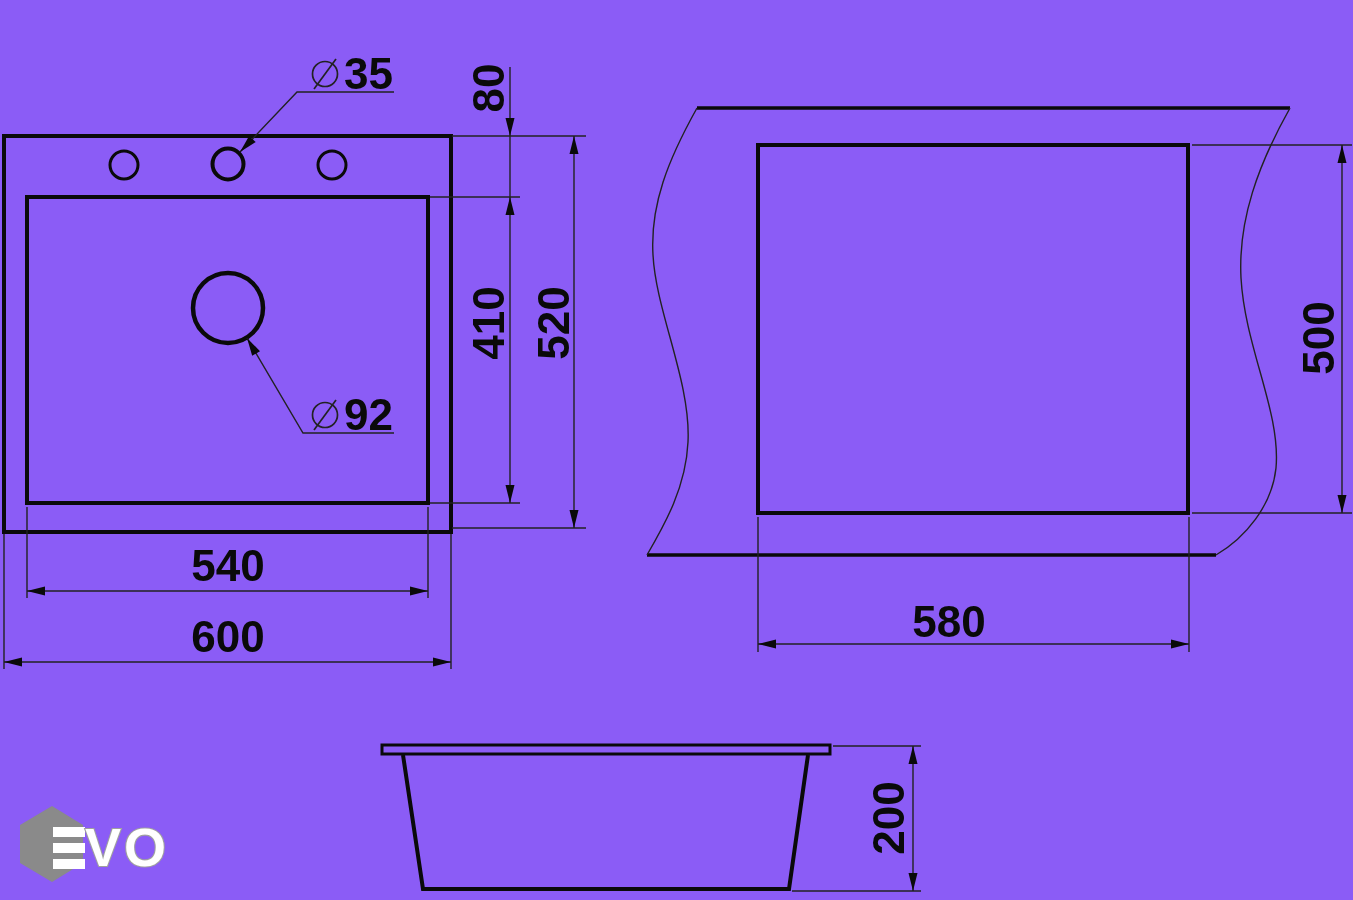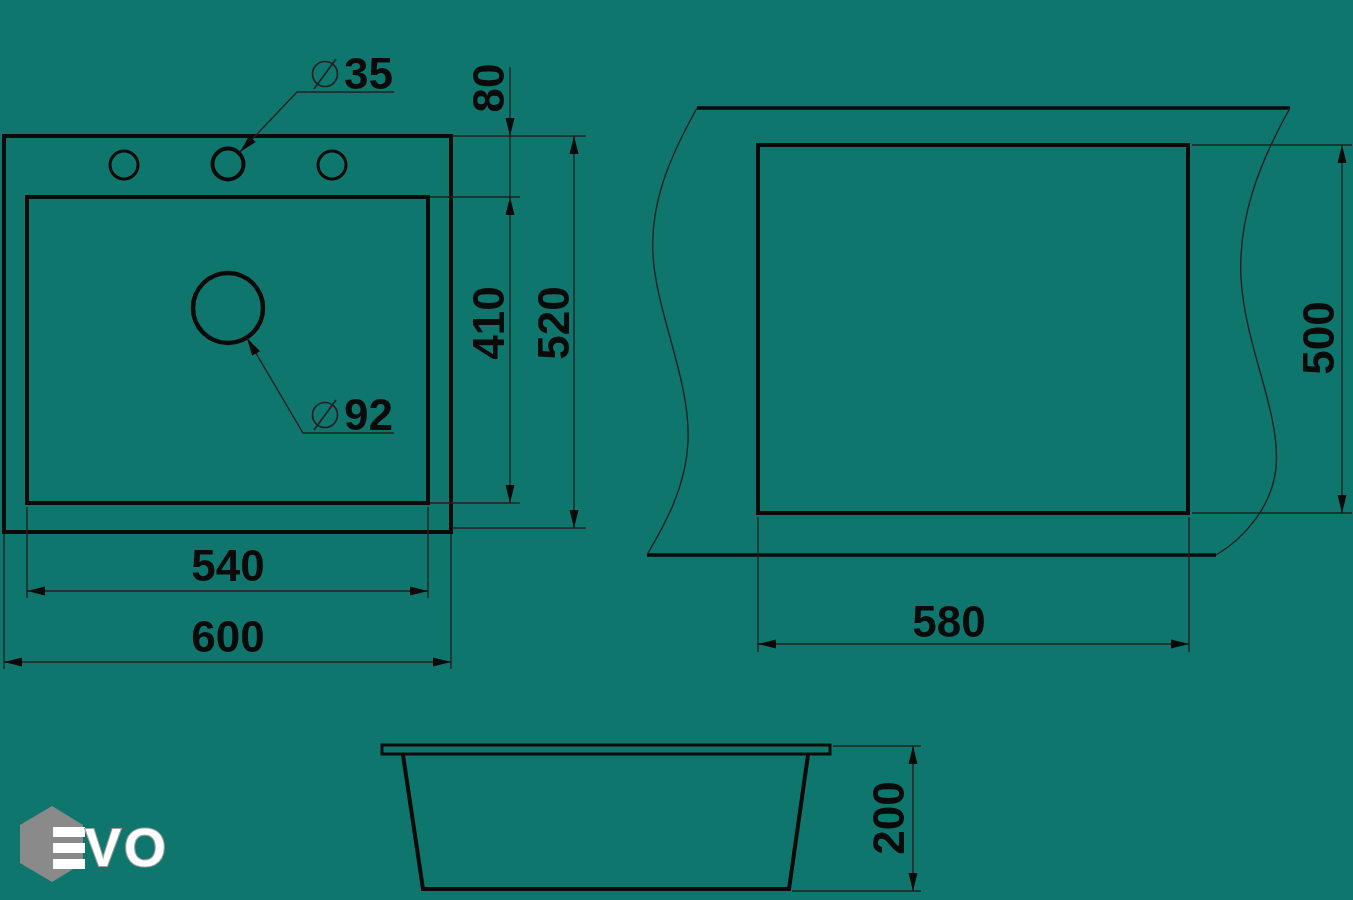--- a/index.html
+++ b/index.html
@@ -3,21 +3,21 @@
 <meta charset="utf-8">
 <style>
   html, body {
     margin: 0;
     padding: 0;
     background: #ffffff;
   }
   .canvas {
     width: 1353px;
     height: 900px;
-    background: #0f766e;
+    background: #8b5cf6;
     position: relative;
     overflow: hidden;
   }
   svg { display: block; }
   .ln   { stroke: #0a0a0a; fill: none; }
   .w4   { stroke-width: 4; }
   .w45  { stroke-width: 4.5; }
   .w35  { stroke-width: 3.5; }
   .w3   { stroke-width: 3; }
   .thin { stroke: #222222; stroke-width: 1.4; fill: none; }

